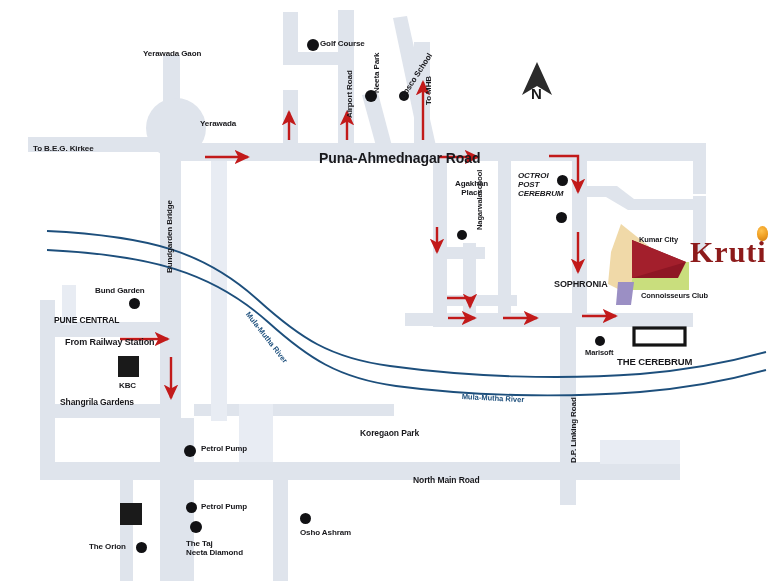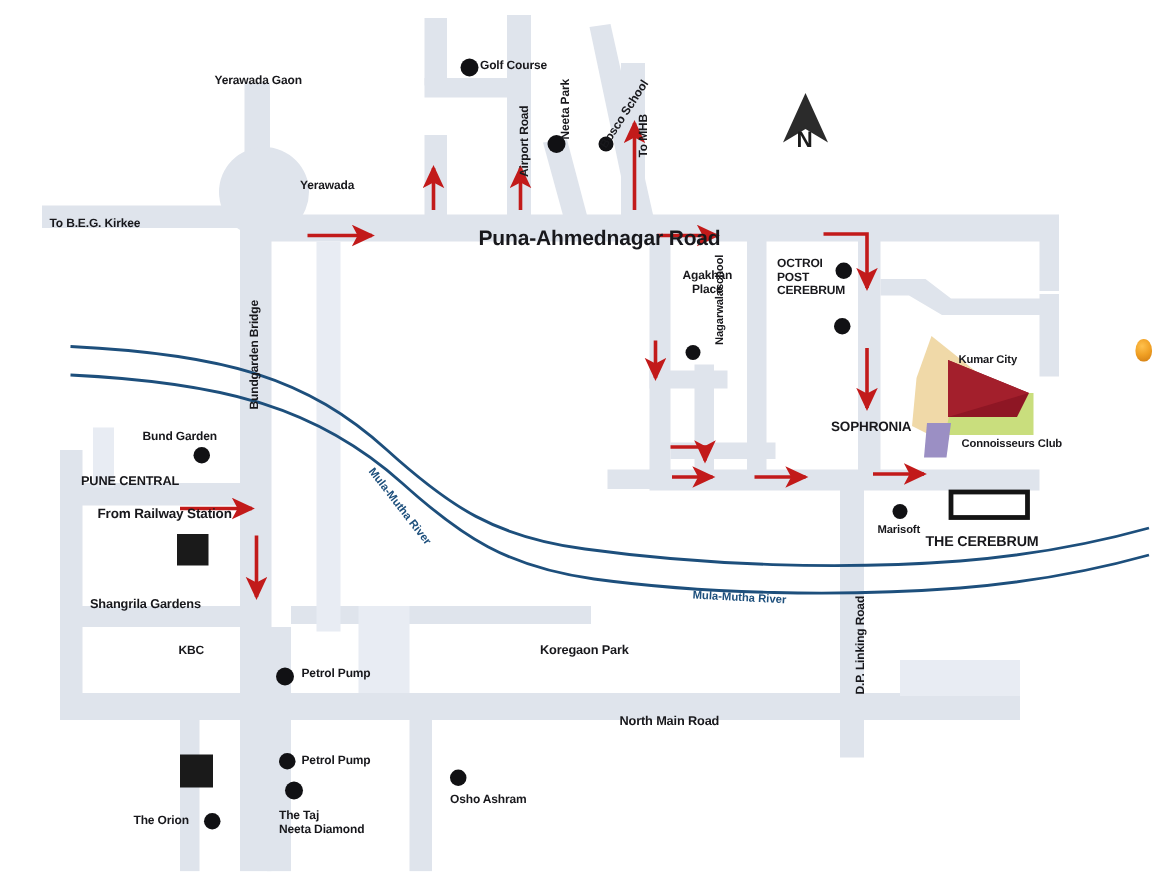--- a/index.html
+++ b/index.html
@@ -122,20 +122,21 @@
       <path d="M447,298 L470,298 L470,307"></path>
     </g>
 
     <rect x="634" y="328" width="51" height="17" fill="#ffffff" stroke="#141414" stroke-width="3.2"></rect>
 
     <polygon points="537,62 552,95 537,86 522,95" fill="#2b2b2b"></polygon>
   </svg>
 
   <div id="compass-n" style="left:531px;top:85px;">N</div>
 
+  <div id="kruti-word" style="left:690px;top:237px;">Kruti</div>
   <div id="kruti-dot" style="left:757px;top:226px;"></div>
 
   <div id="poi-layer">
       <div class="poi" style="left: 307px; top: 39px; width: 12px; height: 12px;"></div>
       <div class="poi" style="left: 365px; top: 90px; width: 12px; height: 12px;"></div>
       <div class="poi" style="left: 399px; top: 91px; width: 10px; height: 10px;"></div>
       <div class="poi" style="left: 556.5px; top: 174.5px; width: 11px; height: 11px;"></div>
       <div class="poi" style="left: 555.5px; top: 211.5px; width: 11px; height: 11px;"></div>
       <div class="poi" style="left: 457px; top: 230px; width: 10px; height: 10px;"></div>
       <div class="poi" style="left: 595px; top: 336px; width: 10px; height: 10px;"></div>
@@ -159,36 +160,36 @@
       <div class="lbl" style="left: 296px; top: 40px; font-size: 8px; margin-left: 24px;">Golf Course</div>
       <div class="lbl vert" style="left: 346px; top: 118px; font-size: 8px; transform: rotate(-90deg);">Airport Road</div>
       <div class="lbl vert" style="left: 373px; top: 93px; font-size: 8px; transform: rotate(-90deg);">Neeta Park</div>
       <div class="lbl vert" style="left: 399px; top: 96px; font-size: 8px; transform: rotate(-57deg);">Bosco School</div>
       <div class="lbl vert" style="left: 425px; top: 105px; font-size: 8px; transform: rotate(-90deg);">To MHB</div>
       <div class="lbl" style="left: 279px; top: 151px; font-size: 14px; margin-left: 40px;">Puna-Ahmednagar Road</div>
       <div class="lbl" style="left: 455px; top: 180px; font-size: 8px; text-align: center;">
         <div>Agakhan</div>
         <div>Place</div>
       </div>
-      <div class="lbl" style="left: 518px; top: 172px; font-size: 8px;">
+      <div class="lbl" style="left: 518px; top: 172px; font-size: 8px; font-style: italic;">
         <div>OCTROI</div>
         <div>POST</div>
         <div>CEREBRUM</div>
       </div>
       <div class="lbl vert" style="left: 476px; top: 230px; font-size: 7.5px; transform: rotate(-90deg);">Nagarwalaschool</div>
       <div class="lbl" style="left: 554px; top: 279px; font-size: 9px;">SOPHRONIA</div>
       <div class="lbl" style="left: 639px; top: 236px; font-size: 7.5px;">Kumar City</div>
       <div class="lbl" style="left: 641px; top: 292px; font-size: 7.5px;">Connoisseurs Club</div>
       <div class="lbl" style="left: 585px; top: 349px; font-size: 7.5px;">Marisoft</div>
       <div class="lbl" style="left: 617px; top: 357px; font-size: 9.5px;">THE CEREBRUM</div>
       <div class="lbl vert" style="left: 166px; top: 273px; font-size: 8px; transform: rotate(-90deg);">Bundgarden Bridge</div>
       <div class="lbl" style="left: 95px; top: 287px; font-size: 8px;">Bund Garden</div>
       <div class="lbl" style="left: 54px; top: 316px; font-size: 8.5px;">PUNE CENTRAL</div>
       <div class="lbl" style="left: 26px; top: 337px; font-size: 9px; margin-left: 39px;">From Railway Station</div>
-      <div class="lbl" style="left: 119px; top: 382px; font-size: 8px; margin-top: 48px;">KBC</div>
+      <div class="lbl" style="left: 119px; top: 382px; font-size: 8px;">KBC</div>
       <div class="lbl" style="left: 60px; top: 398px; font-size: 8.5px;">Shangrila Gardens</div>
       <div class="lbl" style="left: 360px; top: 429px; font-size: 8.5px;">Koregaon Park</div>
       <div class="lbl vert" style="left: 570px; top: 463px; font-size: 8px; transform: rotate(-90deg);">D.P. Linking Road</div>
       <div class="lbl" style="left: 413px; top: 476px; font-size: 8.5px;">North Main Road</div>
       <div class="lbl" style="left: 201px; top: 445px; font-size: 8px;">Petrol Pump</div>
       <div class="lbl" style="left: 201px; top: 503px; font-size: 8px;">Petrol Pump</div>
       <div class="lbl" style="left: 300px; top: 529px; font-size: 8px;">Osho Ashram</div>
       <div class="lbl" style="left: 186px; top: 540px; font-size: 8px;">
         <div>The Taj</div>
         <div>Neeta Diamond</div>

